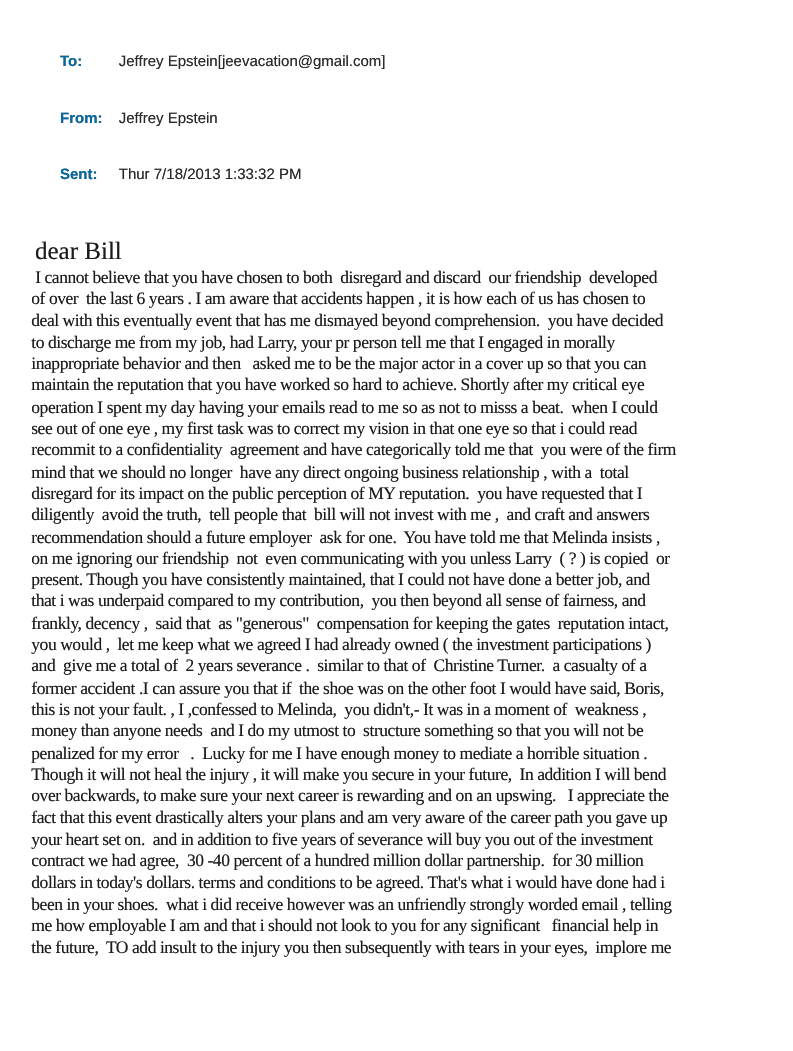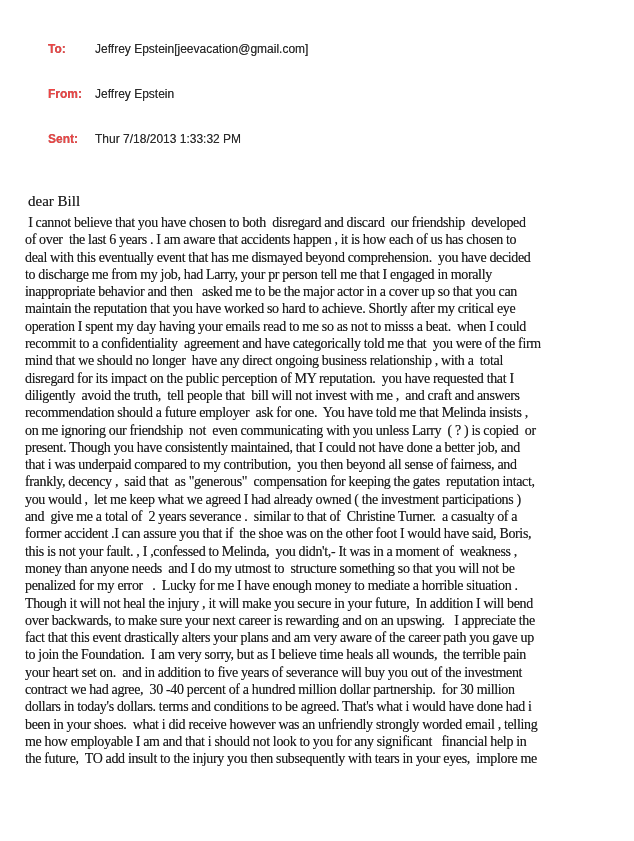--- a/index.html
+++ b/index.html
@@ -17,26 +17,26 @@
     font-size: 12px;
     line-height: 15px;
     color: #2a2a2a;
     text-shadow: 0 0 0.4px rgba(0,0,0,0.55);
   }
   .header-row { white-space: pre; }
   .header-label {
     display: inline-block;
     width: 47px;
     font-weight: bold;
-    color: #ef4444;
+    color: #0369a1;
   }
   .salutation {
     margin: 31px 0 0 28px;
     font-family: "Liberation Serif", "DejaVu Serif", serif;
-    font-size: 15px;
+    font-size: 20px;
     line-height: 17px;
     text-shadow: 0 0 0.4px rgba(0,0,0,0.5);
   }
   .email-body {
     margin: 4px 0 0 25px;
     font-family: "Liberation Serif", "DejaVu Serif", serif;
     font-size: 14px;
     letter-spacing: -0.35px;
     line-height: 17.3px;
     color: #1b1b1b;
@@ -64,39 +64,39 @@
   <div class="salutation">dear Bill</div>
 
   <div class="email-body">
       <div class="body-line"> I cannot believe that you have chosen to both  disregard and discard  our friendship  developed</div>
       <div class="body-line">of over  the last 6 years . I am aware that accidents happen , it is how each of us has chosen to</div>
       <div class="body-line">deal with this eventually event that has me dismayed beyond comprehension.  you have decided</div>
       <div class="body-line">to discharge me from my job, had Larry, your pr person tell me that I engaged in morally</div>
       <div class="body-line">inappropriate behavior and then   asked me to be the major actor in a cover up so that you can</div>
       <div class="body-line">maintain the reputation that you have worked so hard to achieve. Shortly after my critical eye</div>
       <div class="body-line">operation I spent my day having your emails read to me so as not to misss a beat.  when I could</div>
+      <div class="body-line">see out of one eye , my first task was to correct my vision in that one eye so that i could read</div>
       <div class="body-line">recommit to a confidentiality  agreement and have categorically told me that  you were of the firm</div>
       <div class="body-line">mind that we should no longer  have any direct ongoing business relationship , with a  total</div>
       <div class="body-line">disregard for its impact on the public perception of MY reputation.  you have requested that I</div>
       <div class="body-line">diligently  avoid the truth,  tell people that  bill will not invest with me ,  and craft and answers</div>
       <div class="body-line">recommendation should a future employer  ask for one.  You have told me that Melinda insists ,</div>
       <div class="body-line">on me ignoring our friendship  not  even communicating with you unless Larry  ( ? ) is copied  or</div>
       <div class="body-line">present. Though you have consistently maintained, that I could not have done a better job, and</div>
       <div class="body-line">that i was underpaid compared to my contribution,  you then beyond all sense of fairness, and</div>
       <div class="body-line">frankly, decency ,  said that  as "generous"  compensation for keeping the gates  reputation intact,</div>
       <div class="body-line">you would ,  let me keep what we agreed I had already owned ( the investment participations )</div>
       <div class="body-line">and  give me a total of  2 years severance .  similar to that of  Christine Turner.  a casualty of a</div>
       <div class="body-line">former accident .I can assure you that if  the shoe was on the other foot I would have said, Boris,</div>
       <div class="body-line">this is not your fault. , I ,confessed to Melinda,  you didn't,- It was in a moment of  weakness ,</div>
       <div class="body-line">money than anyone needs  and I do my utmost to  structure something so that you will not be</div>
       <div class="body-line">penalized for my error   .  Lucky for me I have enough money to mediate a horrible situation .</div>
       <div class="body-line">Though it will not heal the injury , it will make you secure in your future,  In addition I will bend</div>
       <div class="body-line">over backwards, to make sure your next career is rewarding and on an upswing.   I appreciate the</div>
       <div class="body-line">fact that this event drastically alters your plans and am very aware of the career path you gave up</div>
-      <div class="body-line">to join the Foundation.  I am very sorry, but as I believe time heals all wounds,  the terrible pain</div>
       <div class="body-line">your heart set on.  and in addition to five years of severance will buy you out of the investment</div>
       <div class="body-line">contract we had agree,  30 -40 percent of a hundred million dollar partnership.  for 30 million</div>
       <div class="body-line">dollars in today's dollars. terms and conditions to be agreed. That's what i would have done had i</div>
       <div class="body-line">been in your shoes.  what i did receive however was an unfriendly strongly worded email , telling</div>
       <div class="body-line">me how employable I am and that i should not look to you for any significant   financial help in</div>
       <div class="body-line">the future,  TO add insult to the injury you then subsequently with tears in your eyes,  implore me</div>
     </div>
 
 </div>
 

